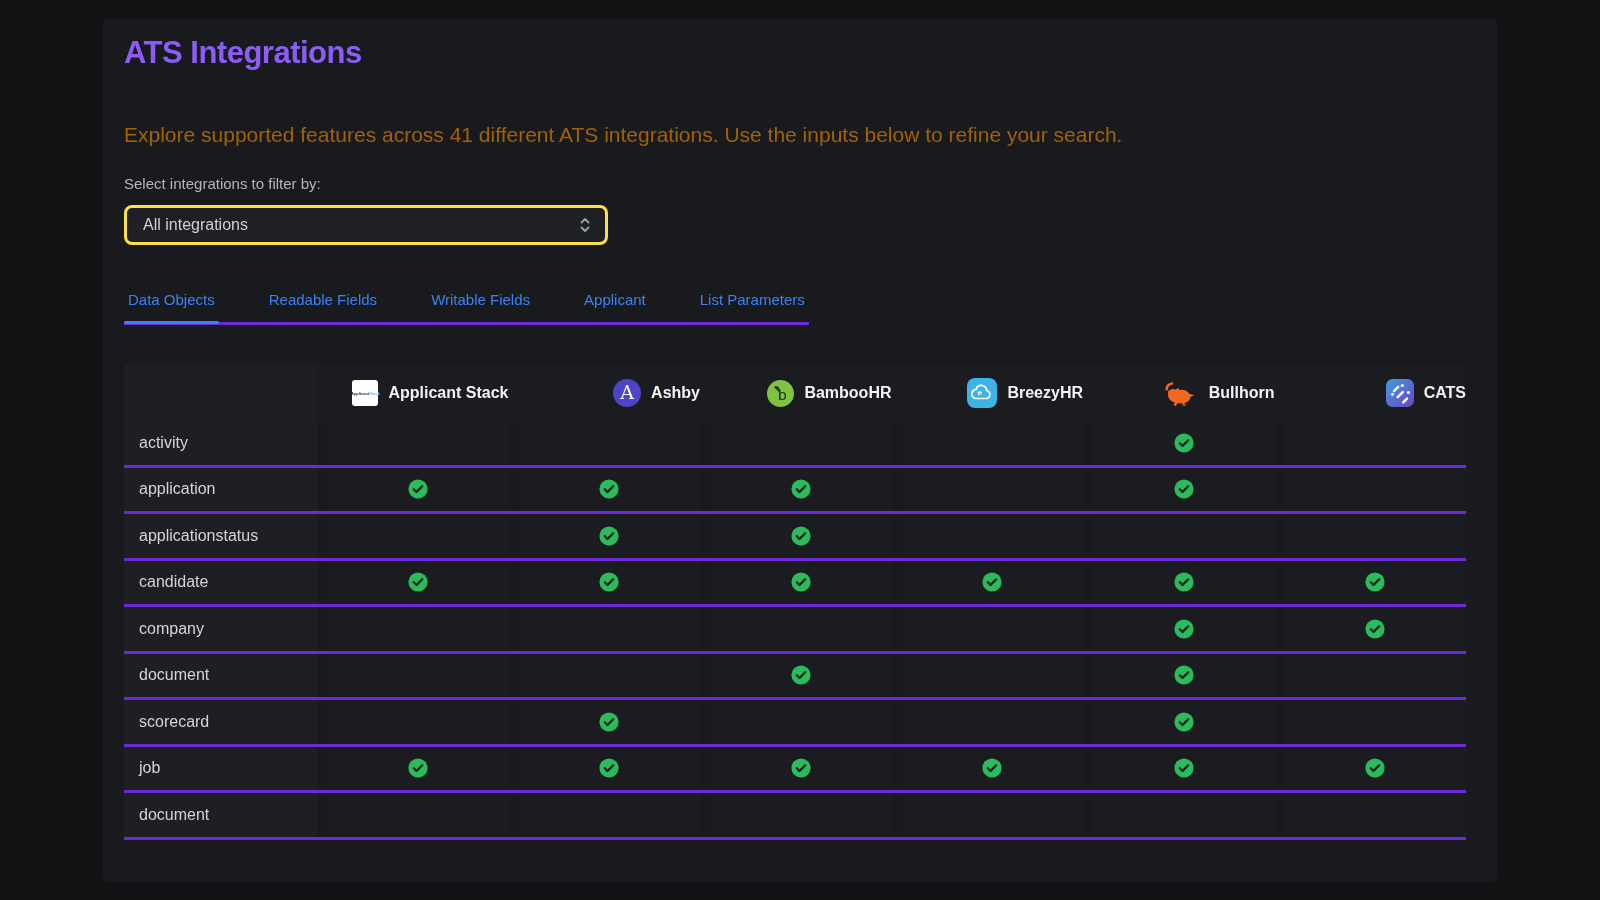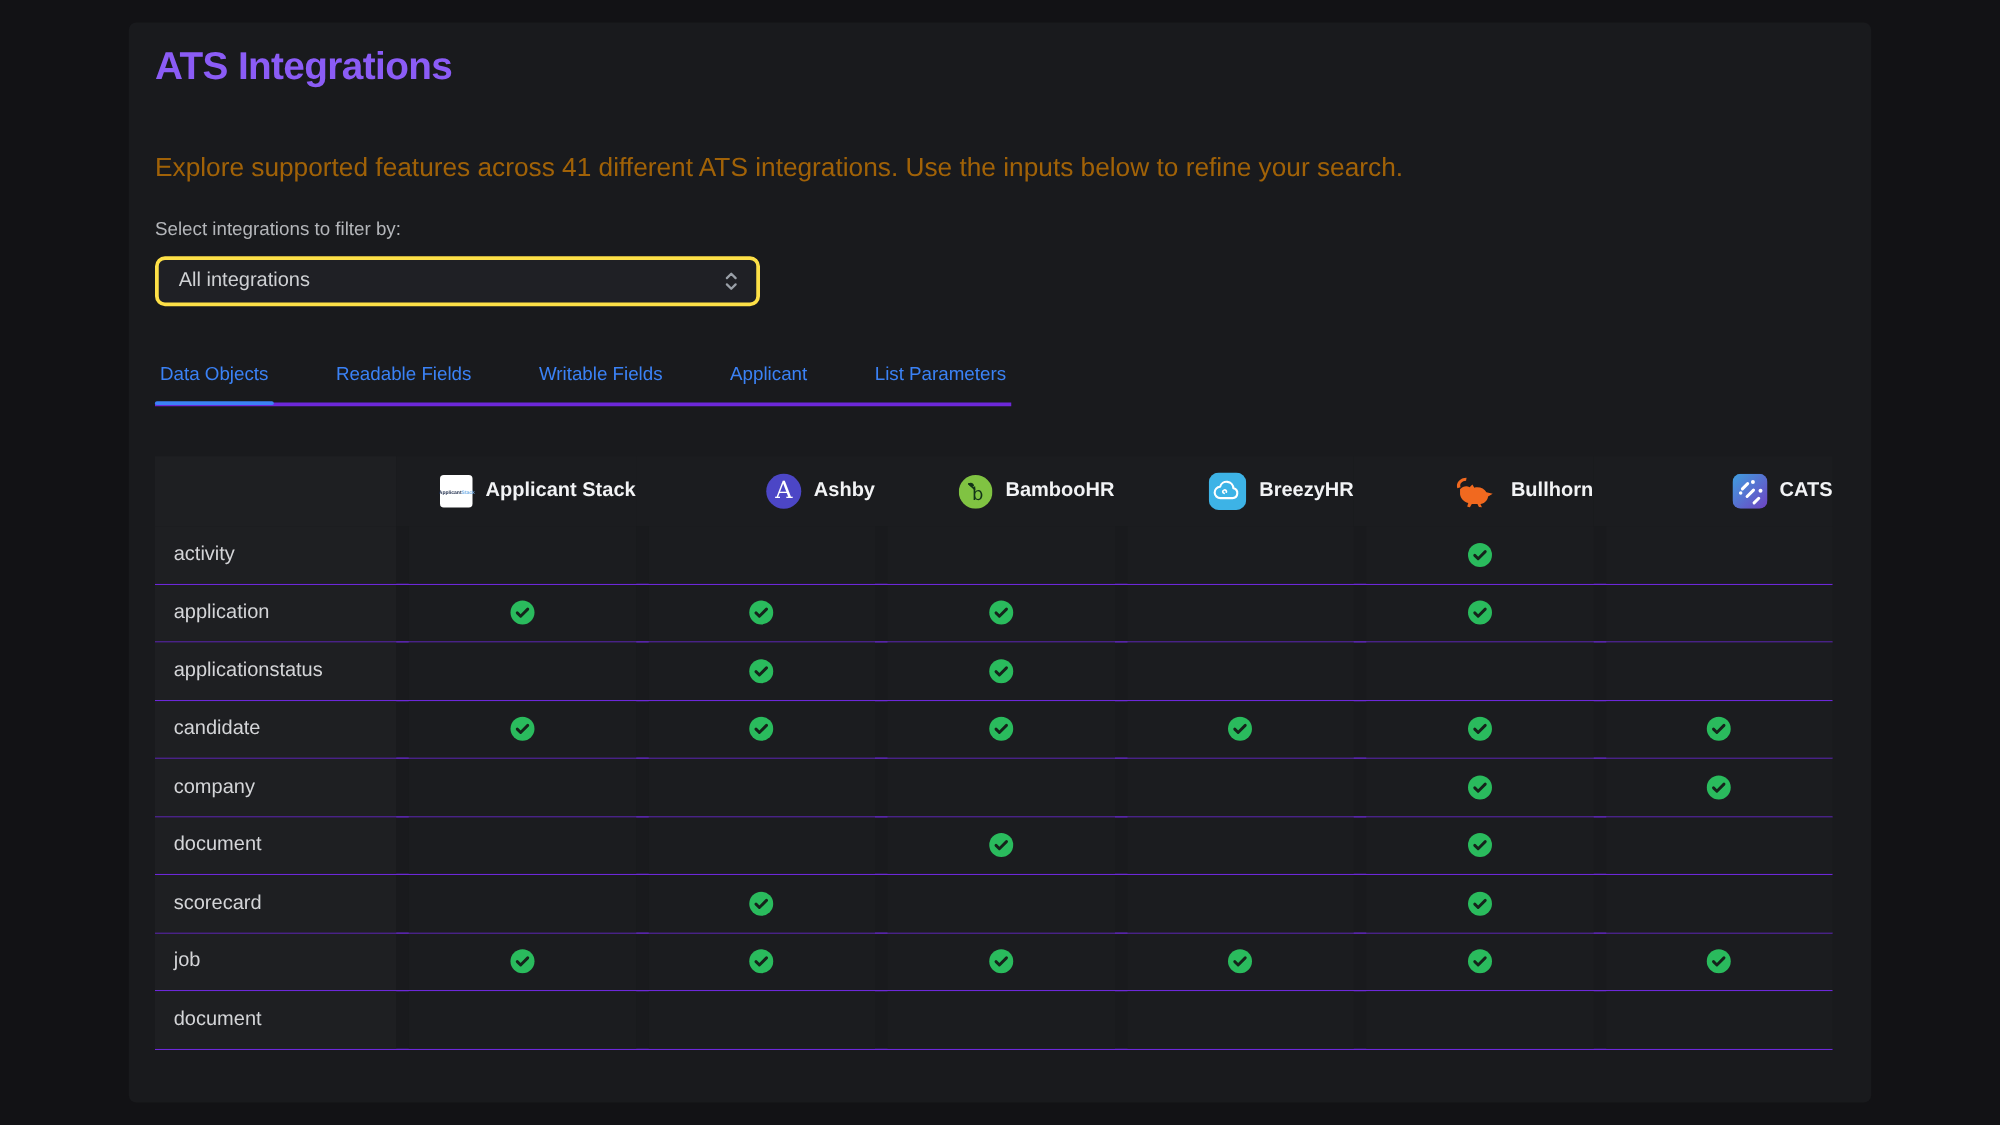--- a/index.html
+++ b/index.html
@@ -45,21 +45,21 @@
   .tab.active::after {
     content:""; position:absolute; left:0; right:0; bottom:-2px; height:3px;
     background:#3b82f6; border-radius:2px;
   }
   .table { margin-top:40px; width:1342px; }
   .trow {
     display:grid; grid-template-columns:193px repeat(6,1fr);
     align-items:center;
   }
   .thead { height:56px; }
-  .drow { height:46.5px; border-bottom:1px solid #6d28d9;gap:10px; }
+  .drow { height:46.5px; border-bottom:3px solid #6d28d9;gap:10px; }
   .label-cell {
     height:100%; display:flex; align-items:center;
     padding-left:15px; background:#1e1f22;
     font-size:16px; color:#d4d5d8;
   }
   .data-cell {
     height:100%; display:flex; align-items:center; justify-content:center;
     background:#1b1c1f;
   }
   .col-header {

